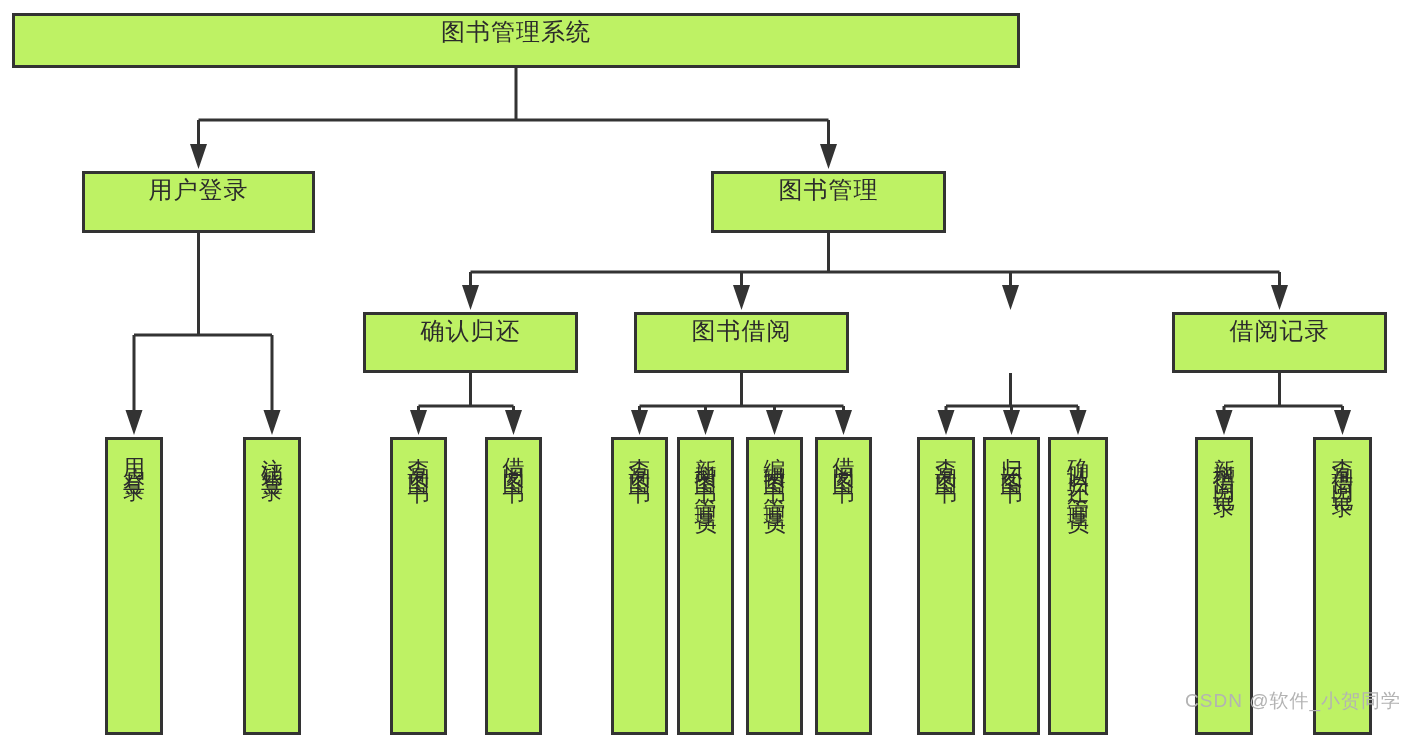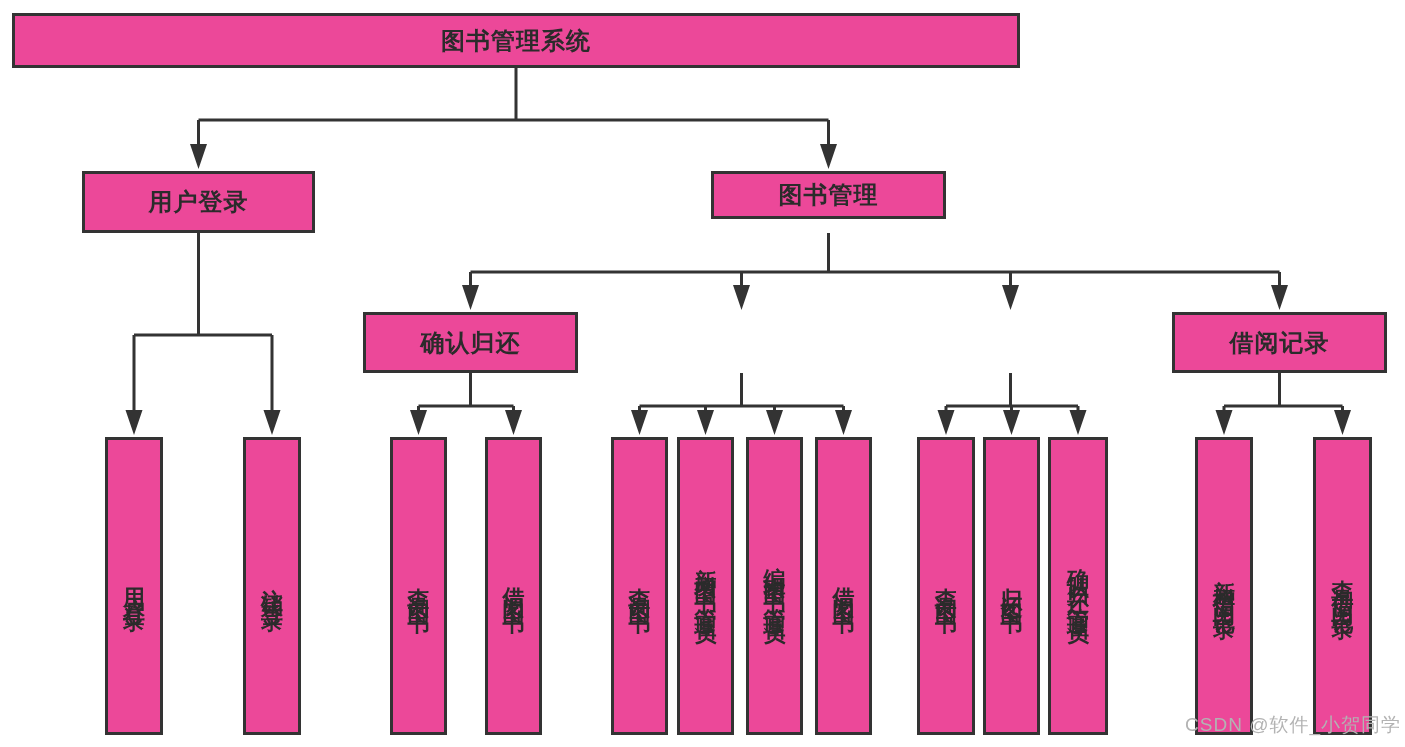--- a/index.html
+++ b/index.html
@@ -2,30 +2,30 @@
 <html><head>
 <meta charset="utf-8">
 <style>
   html,body{margin:0;padding:0;background:#fff;}
   .canvas{
     position:relative;width:1405px;height:747px;background:#ffffff;overflow:hidden;
     font-family:"Liberation Sans","DejaVu Sans",sans-serif;color:#2b2b2b;
   }
   svg.wires{position:absolute;left:0;top:0;z-index:1;}
   .box{
-    position:absolute;box-sizing:border-box;border:3px solid #333333;background:#ec4899;
-    display:flex;align-items:center;justify-content:center;z-index:2;
-    font-size:24px;letter-spacing:1px;color:#2b2b2b;font-weight:bold;
+    position:absolute;box-sizing:border-box;border:3px solid #333333;background:#bef264;
+    display:flex;justify-content:center;z-index:2;
+    font-size:24px;letter-spacing:1px;color:#2b2b2b;
   }
   .vbox{font-size:22px;letter-spacing:0;}
   .vbox .vtext{
     writing-mode:vertical-rl;text-orientation:mixed;line-height:1;letter-spacing:8px;
   }
   .watermark{
-    position:absolute;z-index:5;right:4px;top:712px;font-size:19px;color:#b3b3b3;
+    position:absolute;z-index:5;right:4px;top:688px;font-size:19px;color:#b3b3b3;
     white-space:nowrap;letter-spacing:1px;
   }
 </style>
 </head>
 <body>
 
 <div class="canvas">
 
   <svg class="wires" width="1405" height="747" viewBox="0 0 1405 747">
     <path d="M516 68 V120 M198.5 120 H828.5 M198.5 120 V150 M828.5 120 V150
@@ -49,26 +49,29 @@
          M1334 410 L1351 410 L1342.5 435 Z" fill="#333333" stroke="none"></path>
   </svg>
 
   <div class="box" style="left:12px;top:13px;width:1008px;height:55px;">
     <span>图书管理系统</span>
   </div>
 
   <div class="box" style="left:82px;top:171px;width:233px;height:62px;">
     <span>用户登录</span>
   </div>
-  <div class="box" style="left:711px;top:171px;width:235px;height:48px;">
+  <div class="box" style="left:711px;top:171px;width:235px;height:62px;">
     <span>图书管理</span>
   </div>
 
   <div class="box" style="left:363px;top:312px;width:215px;height:61px;">
     <span>确认归还</span>
+  </div>
+  <div class="box" style="left:634px;top:312px;width:215px;height:61px;">
+    <span>图书借阅</span>
   </div>
   <div class="box" style="left:1172px;top:312px;width:215px;height:61px;">
     <span>借阅记录</span>
   </div>
 
   <div class="box vbox" style="left:105px;top:437px;width:58px;height:298px;">
     <span class="vtext">用户登录</span>
   </div>
   <div class="box vbox" style="left:243px;top:437px;width:58px;height:298px;">
     <span class="vtext">注销登录</span>

